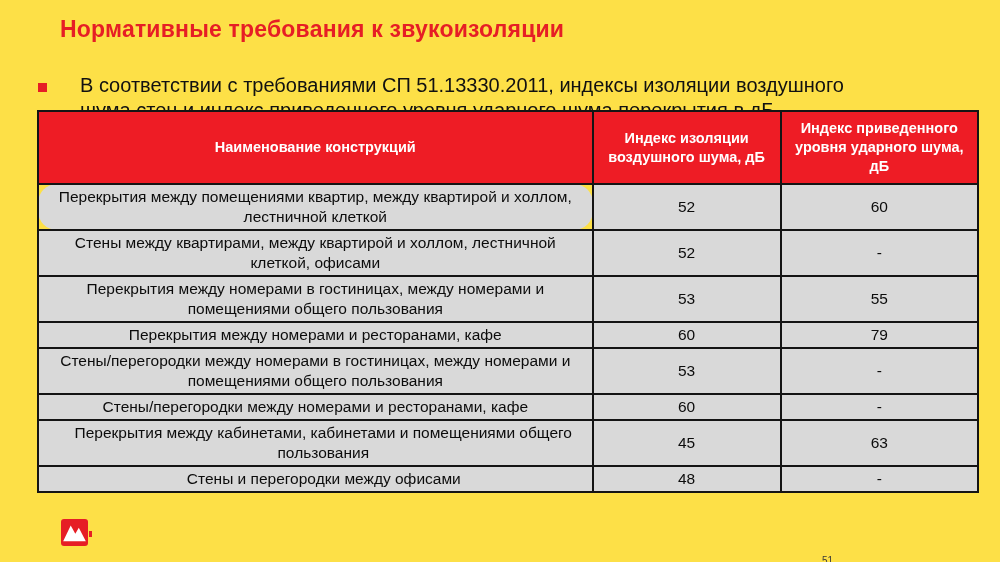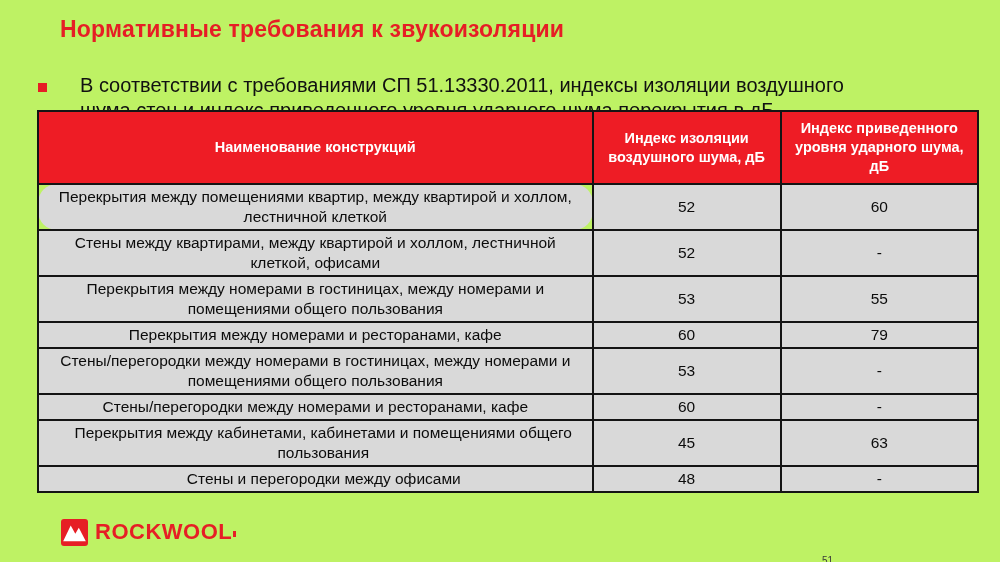--- a/index.html
+++ b/index.html
@@ -5,21 +5,21 @@
   html, body {
     margin: 0;
     padding: 0;
     background: #ffffff;
     font-family: "Liberation Sans", sans-serif;
   }
   .slide {
     position: relative;
     width: 1000px;
     height: 562px;
-    background: #bef264;
+    background: #fde047;
     overflow: hidden;
   }
   .slide-title {
     position: absolute;
     left: 60px;
     top: 16px;
     font-size: 23px;
     font-weight: bold;
     color: #e61e25;
     letter-spacing: 0.2px;
@@ -191,19 +191,18 @@
       </tbody>
   </table>
 
   <div class="footer-logo">
     <span class="logo-mark">
       <svg width="27" height="27" viewBox="0 0 100 100" aria-hidden="true">
         <polygon points="8,82 36,24 53,55 66,32 92,82" fill="#ffffff"></polygon>
         <polygon points="36,24 46,42 40,55 30,38" fill="#e61e25" opacity="0"></polygon>
       </svg>
     </span>
-    <span class="logo-word">ROCKWOOL</span>
     <span class="logo-tick"></span>
   </div>
 
   <div class="page-number">51</div>
 
 </div>
 
 </body></html>

